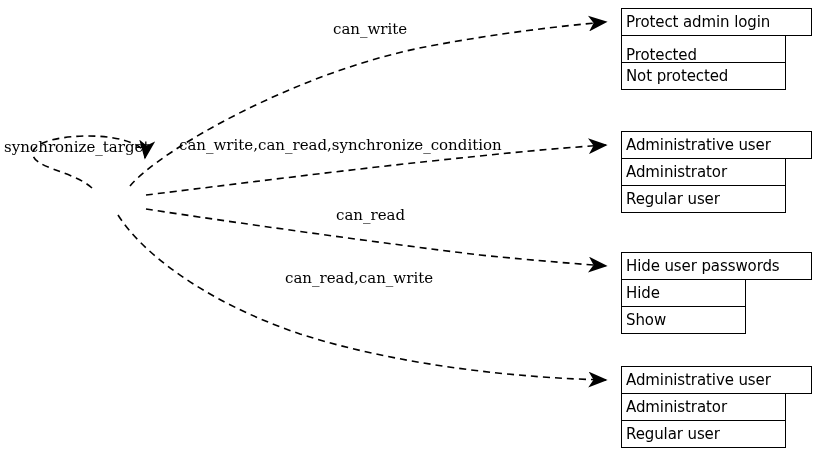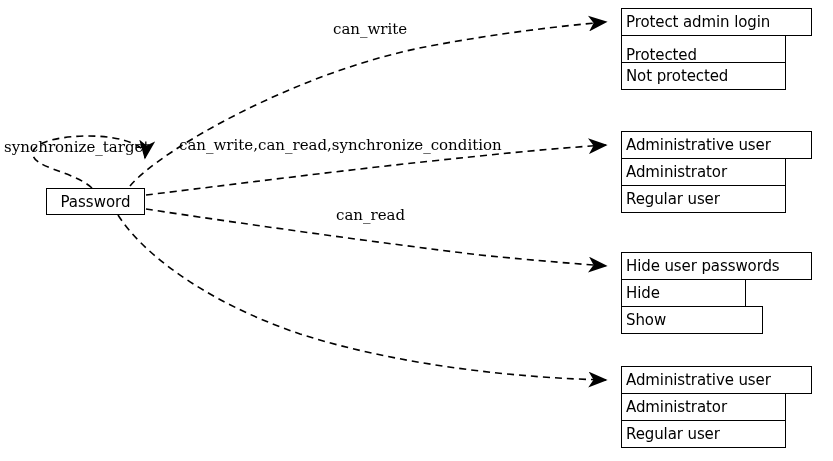--- a/index.html
+++ b/index.html
@@ -85,49 +85,47 @@
 
     <path d="M 130 186 C 160 150 300 70 430 46 C 500 33 560 26 606 22" fill="none" stroke="#000000" stroke-width="1.6" stroke-dasharray="7,5" marker-end="url(#arrow2)"></path>
 
     <path d="M 146 195 C 220 186 360 168 470 157 C 525 151 575 147 606 145" fill="none" stroke="#000000" stroke-width="1.6" stroke-dasharray="7,5" marker-end="url(#arrow2)"></path>
 
     <path d="M 146 209 C 230 222 380 243 480 255 C 540 261 580 264 606 266" fill="none" stroke="#000000" stroke-width="1.6" stroke-dasharray="7,5" marker-end="url(#arrow2)"></path>
 
     <path d="M 118 215 C 140 250 200 300 300 334 C 400 366 520 378 606 380" fill="none" stroke="#000000" stroke-width="1.6" stroke-dasharray="7,5" marker-end="url(#arrow2)"></path>
   </svg>
 
-  <div class="source-node" style="left:46px; top:188px; width:99px; height:27px;">
-    <span>Password</span>
-  </div>
 
   <div class="edge-label" style="left:333px; top:14px;">can_write</div>
 
   <div class="edge-label" style="left:179px; top:130px;">can_write,can_read,synchronize_condition</div>
 
   <div class="edge-label" style="left:4px; top:132px;">synchronize_target</div>
 
   <div class="edge-label" style="left:336px; top:200px;">can_read</div>
 
+  <div class="edge-label" style="left:285px; top:263px;">can_read,can_write</div>
 
   <div class="node" style="left:621px; top:8px; width:191px; height:82px;">
     <div class="node-cell" style="left:0px; top:0px; width:191px; height:28px;">Protect admin login</div>
     <div class="node-cell" style="left:0px; top:27px; width:165px; height:40px;">Protected</div>
     <div class="node-cell" style="left:0px; top:54px; width:165px; height:28px;">Not protected</div>
   </div>
 
   <div class="node" style="left:621px; top:131px; width:191px; height:82px;">
     <div class="node-cell" style="left:0px; top:0px; width:191px; height:28px;">Administrative user</div>
     <div class="node-cell" style="left:0px; top:27px; width:165px; height:28px;">Administrator</div>
     <div class="node-cell" style="left:0px; top:54px; width:165px; height:28px;">Regular user</div>
   </div>
 
   <div class="node" style="left:621px; top:252px; width:191px; height:82px;">
     <div class="node-cell" style="left:0px; top:0px; width:191px; height:28px;">Hide user passwords</div>
     <div class="node-cell" style="left:0px; top:27px; width:125px; height:28px;">Hide</div>
-    <div class="node-cell" style="left:0px; top:54px; width:142px; height:28px;">Show</div>
+    <div class="node-cell" style="left:0px; top:54px; width:125px; height:28px;">Show</div>
   </div>
 
   <div class="node" style="left:621px; top:366px; width:191px; height:82px;">
     <div class="node-cell" style="left:0px; top:0px; width:191px; height:28px;">Administrative user</div>
     <div class="node-cell" style="left:0px; top:27px; width:165px; height:28px;">Administrator</div>
     <div class="node-cell" style="left:0px; top:54px; width:165px; height:28px;">Regular user</div>
   </div>
 
 </div>
 

